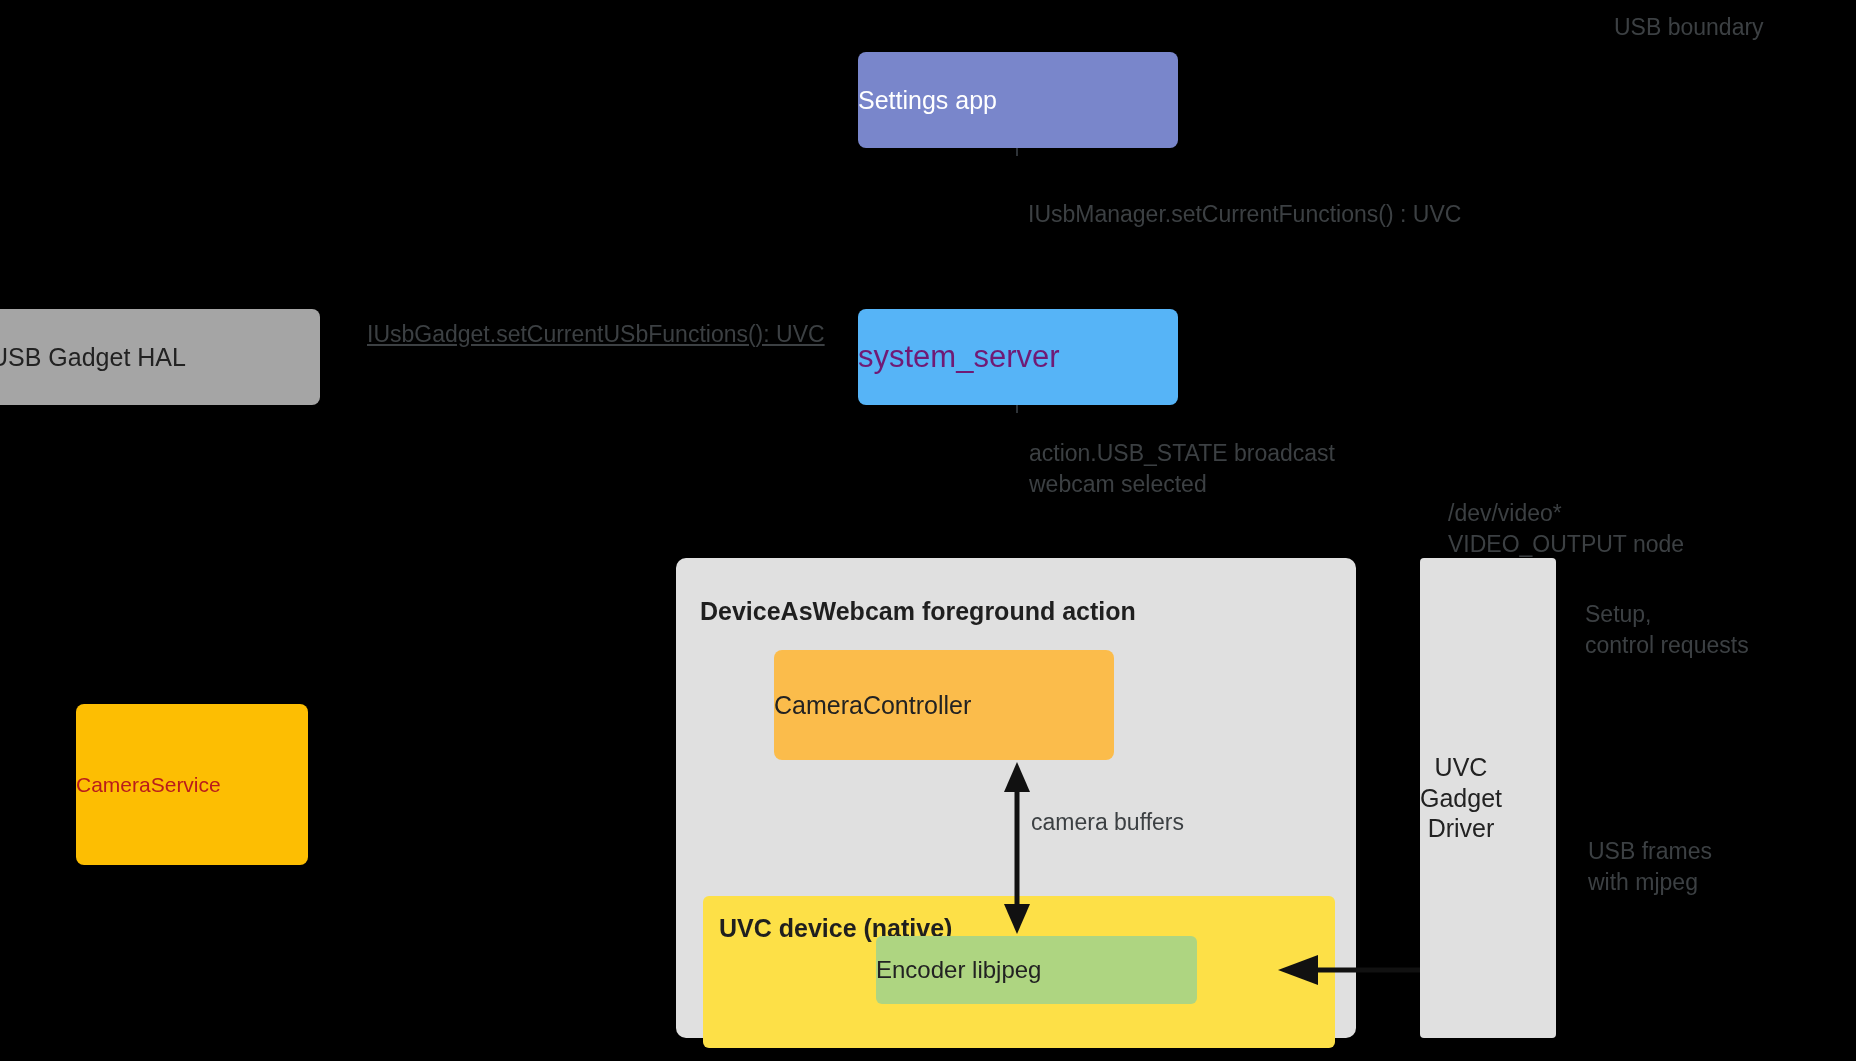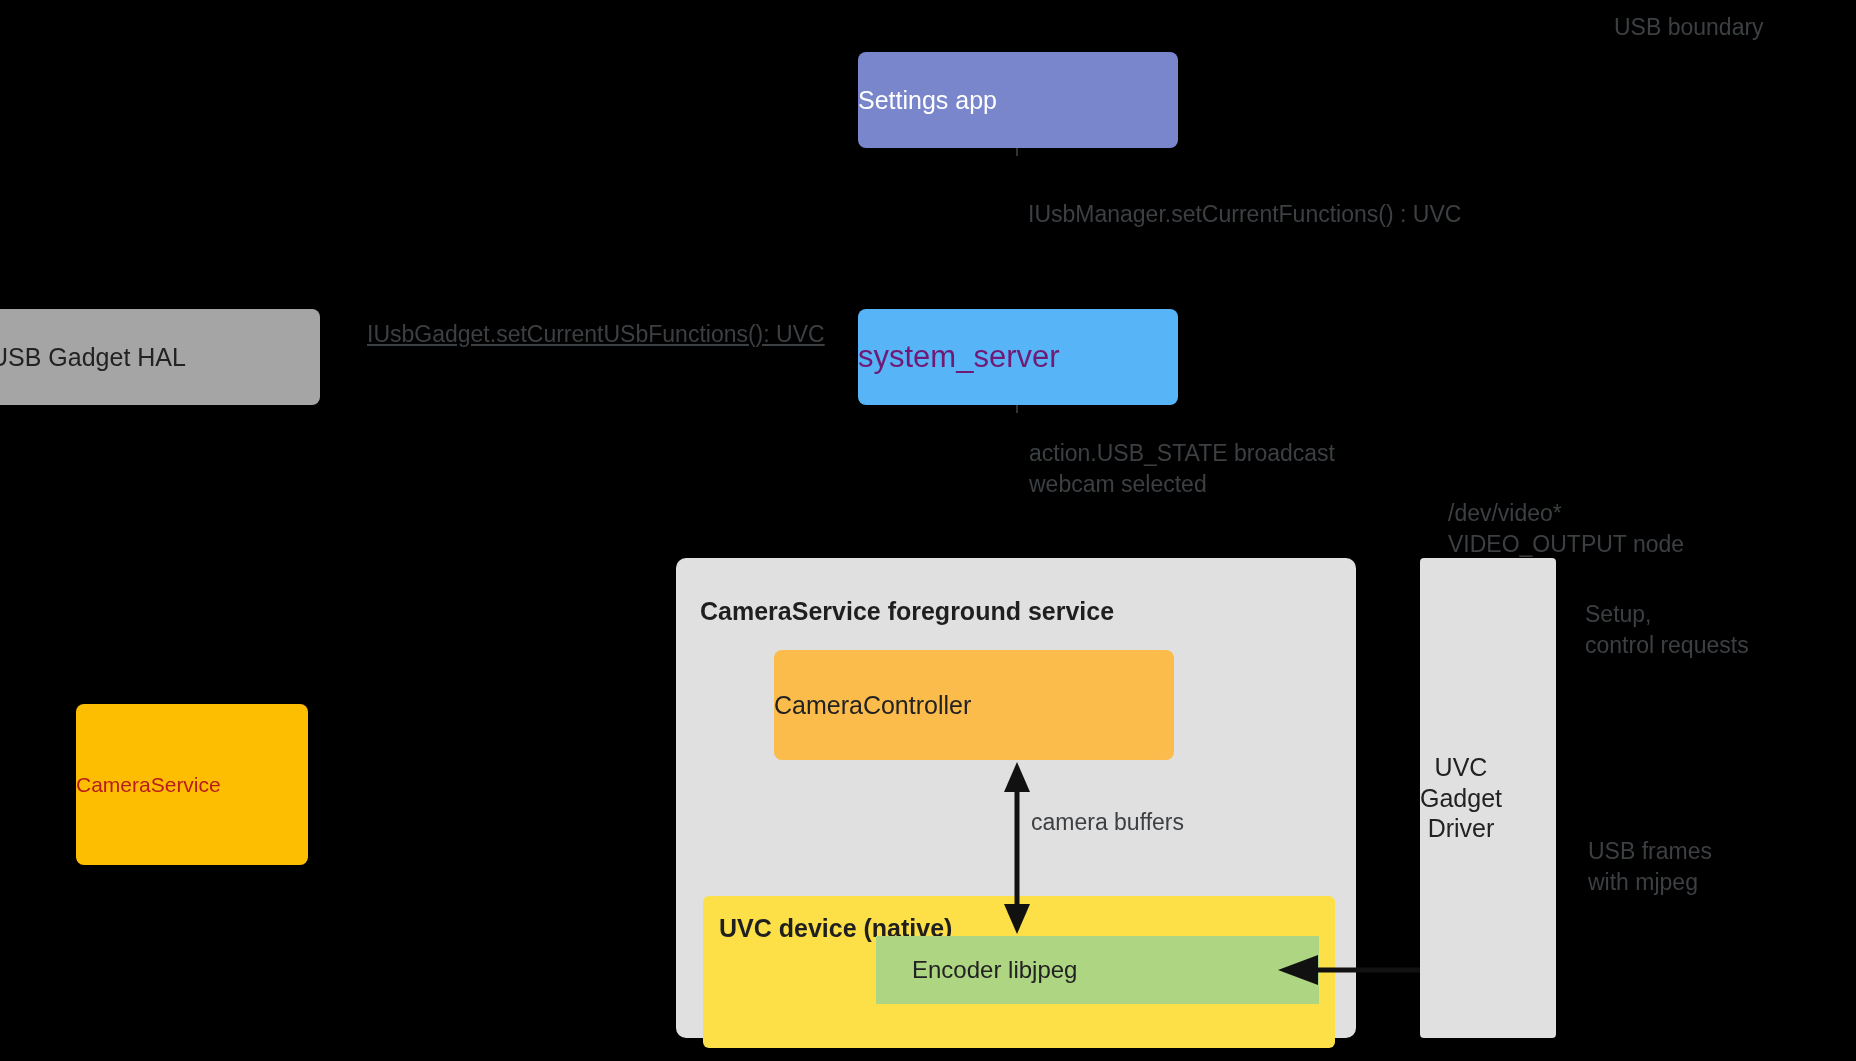--- a/index.html
+++ b/index.html
@@ -59,44 +59,43 @@
     display: block;
   }
   #das-title {
     position: absolute;
     left: 24px; top: 38px;
     font-size: 25px;
     font-weight: bold;
     color: #1f1f1f;
   }
   #node-camera-controller {
-    left: 774px; top: 650px; width: 400px; height: 110px;
+    left: 774px; top: 650px; width: 340px; height: 110px;
     background: #fbbc4b; color: #222222;
     font-size: 25px;
   }
   #node-uvc-device {
     left: 703px; top: 866px; width: 632px; height: 152px;
     background: #fde047;
     border-radius: 6px;
     display: block;
     margin-top: 30px;
   }
   #uvc-device-title {
     position: absolute;
     left: 16px; top: 17px;
     font-size: 25px;
     font-weight: bold;
     color: #1f1f1f;
   }
   #node-encoder {
-    left: 876px; top: 936px; width: 443px; height: 68px;
+    left: 876px; top: 936px; width: 321px; height: 68px;
     background: #aed581; color: #222222;
     font-size: 24px;
-    border-radius: 0;
-    padding-left: 36px;
+    border-radius: 6px;
   }
   #node-uvc-gadget-driver {
     left: 1420px; top: 558px; width: 136px; height: 480px;
     background: #e0e0e0; color: #222222;
     font-size: 25px;
     border-radius: 4px;
   }
 
   
   .edge-label {
@@ -159,21 +158,21 @@
 
   <div class="node" id="node-usb-gadget-hal">
     <span class="node-label">USB Gadget HAL</span>
   </div>
 
   <div class="node" id="node-camera-service">
     <span class="node-label">CameraService</span>
   </div>
 
   <div class="node" id="node-das-panel">
-    <div id="das-title">CameraService foreground service</div>
+    <div id="das-title">DeviceAsWebcam foreground action</div>
   </div>
 
   <div class="node" id="node-camera-controller">
     <span class="node-label">CameraController</span>
   </div>
 
   <div class="node" id="node-uvc-device">
     <div id="uvc-device-title">UVC device (native)</div>
   </div>
 

